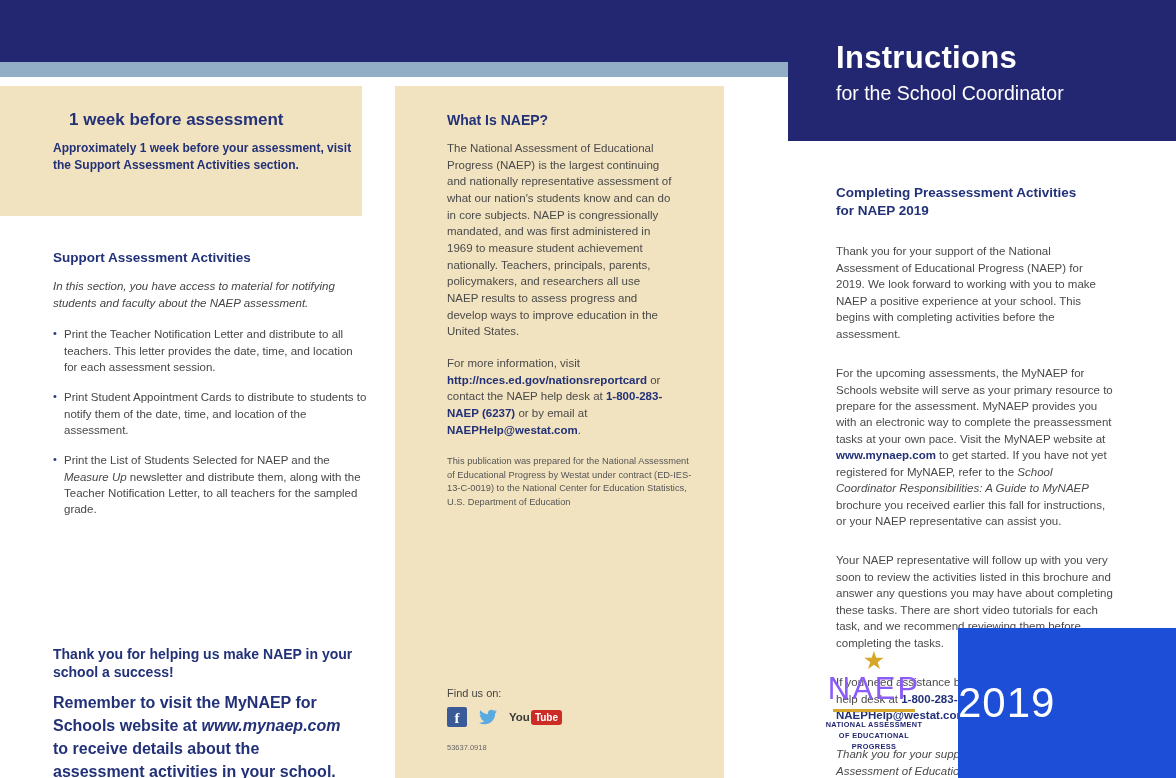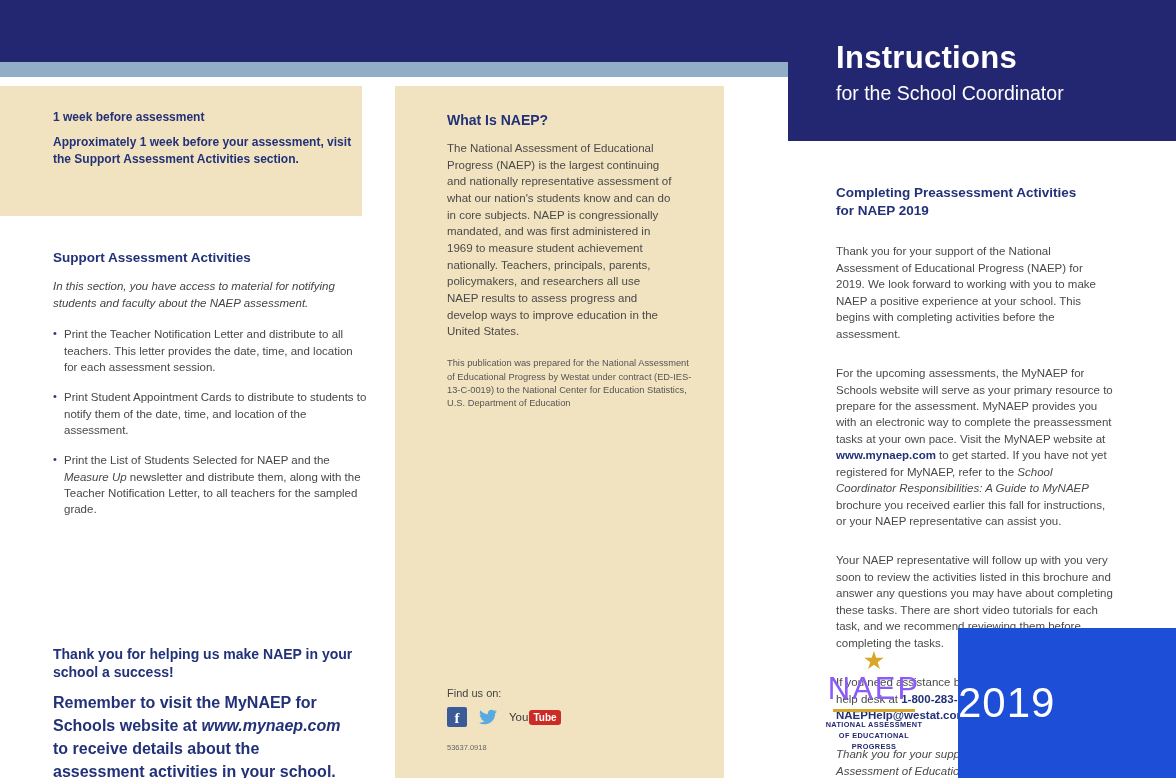--- a/index.html
+++ b/index.html
@@ -13,21 +13,21 @@
   .cover-header { left:788px; top:0; width:388px; height:141px; background:#232670; color:#ffffff; padding:40px 0 0 48px; }
   .cover-title { font-size:31px; font-weight:bold; letter-spacing:.3px; }
   .cover-subtitle { font-size:19.5px; margin-top:6px; font-weight:400; }
 
   h3.navy { color:#223178; font-size:14px; font-weight:bold; }
   .it { font-style:italic; }
   .blk { display:block; }
   .link { color:#223178; font-weight:bold; text-decoration:none; }
 
   .callout { left:0; top:86px; width:362px; height:130px; background:#f2e3c0; padding:24px 30px 0 53px; }
-  .callout h3 { font-size:12px; }
+  .callout h3 { font-size:17px;margin-left:16px; }
   .callout p { margin-top:10px; font-size:12px; font-weight:bold; color:#223178; line-height:1.45; width:300px; }
 
   .col1-body { left:53px; top:250px; width:314px; }
   .col1-body h3 { font-size:13.5px; }
   .intro { font-style:italic; color:#444444; font-size:11.5px; line-height:1.45; margin-top:13px; }
   ul.bullets { list-style:none; margin-top:15px; }
   ul.bullets li { position:relative; padding-left:11px; font-size:11.5px; color:#474747; line-height:1.42; margin-bottom:14px; }
   ul.bullets li::before { content:"•"; position:absolute; left:0; top:0; color:#223178; font-size:11px; }
 
   .col1-footer { left:53px; top:645px; width:302px; }
@@ -39,21 +39,21 @@
   .mid .body { margin-top:12px; font-size:11.5px; color:#4a4a4a; line-height:1.45; }
   .mid .info { margin-top:15px; }
   .small { margin-top:17px; font-size:9.3px; color:#555555; line-height:1.45; width:250px; }
 
   .social { position:absolute; left:52px; bottom:26px; }
   .findus { font-size:11px; color:#444444; }
   .icons { display:flex; align-items:center; gap:10px; margin-top:8px; }
   .fb { width:20px; height:20px; background:#3a5a98; color:#ffffff; font-family:"Liberation Serif",serif; font-weight:bold; text-align:center; line-height:23px; font-size:15px; border-radius:2px; }
   .tw { width:22px; height:20px; display:flex; align-items:center; }
   .yt { display:flex; align-items:center; }
-  .yt-you { font-size:11.5px; font-weight:normal; color:#3a3a3a; }
+  .yt-you { font-size:11.5px; font-weight:bold; color:#3a3a3a; }
   .yt-tube { background:#cc2b26; color:#ffffff; font-size:10px; font-weight:bold; padding:2px 4px; border-radius:3px; margin-left:1px; }
   .docnum { margin-top:16px; font-size:7.5px; color:#666666; }
 
   .right-content { left:836px; top:184px; width:278px; }
   .right-content h3 { font-size:13.5px; line-height:1.35; }
   .right-content p { font-size:11.5px; color:#4a4a4a; line-height:1.43; margin-top:23px; }
   .closing { font-style:italic; }
 
   .naep-logo { left:824px; top:648px; width:100px; text-align:center; }
   .star { color:#d8a629; font-size:25px; line-height:1; }
@@ -93,20 +93,21 @@
   </div>
 
   <div class="abs col1-footer">
     <h3 class="navy">Thank you for helping us make NAEP in your school a success!</h3>
     <p><span>Remember to visit the MyNAEP for Schools website at </span><span class="it link">www.mynaep.com</span><span> to receive details about the assessment activities in your school.</span></p>
   </div>
 
   <div class="abs mid">
     <h3 class="navy">What Is NAEP?</h3>
     <p class="body">The National Assessment of Educational Progress (NAEP) is the largest continuing and nationally representative assessment of what our nation's students know and can do in core subjects. NAEP is congressionally mandated, and was first administered in 1969 to measure student achievement nationally. Teachers, principals, parents, policymakers, and researchers all use NAEP results to assess progress and develop ways to improve education in the United States.</p>
+    <p class="body info"><span>For more information, visit </span><span class="link">http://nces.ed.gov/nationsreportcard</span><span> or contact the NAEP help desk at </span><span class="link">1-800-283-NAEP (6237)</span><span> or by email at </span><span class="link">NAEPHelp@westat.com</span><span>.</span></p>
     <p class="small">This publication was prepared for the National Assessment of Educational Progress by Westat under contract (ED-IES-13-C-0019) to the National Center for Education Statistics, U.S. Department of Education</p>
 
     <div class="social">
       <div class="findus">Find us on:</div>
       <div class="icons">
         <div class="fb">f</div>
         <div class="tw">
           <svg width="22" height="18" viewBox="0 0 512 512">
               <path fill="#5aaae0" d="M459.37 151.716c.325 4.548.325 9.097.325 13.645 0 138.72-105.583 298.558-298.558 298.558-59.452 0-114.68-17.219-161.137-47.106 8.447.974 16.568 1.299 25.34 1.299 49.055 0 94.213-16.568 130.274-44.832-46.132-.975-84.792-31.188-98.112-72.772 6.498.974 12.995 1.624 19.818 1.624 9.421 0 18.843-1.3 27.614-3.573-48.081-9.747-84.143-51.98-84.143-102.985v-1.299c13.969 7.797 30.214 12.67 47.431 13.319-28.264-18.843-46.781-51.005-46.781-87.391 0-19.492 5.197-37.36 14.294-52.954 51.655 63.675 129.3 105.258 216.365 109.807-1.624-7.797-2.599-15.918-2.599-24.04 0-57.828 46.782-104.934 104.934-104.934 30.213 0 57.502 12.67 76.67 33.137 23.715-4.548 46.456-13.32 66.599-25.34-7.798 24.366-24.366 44.833-46.132 57.827 21.117-2.273 41.584-8.122 60.426-16.243-14.292 20.791-32.161 39.308-52.628 54.253z"></path>
             </svg>

